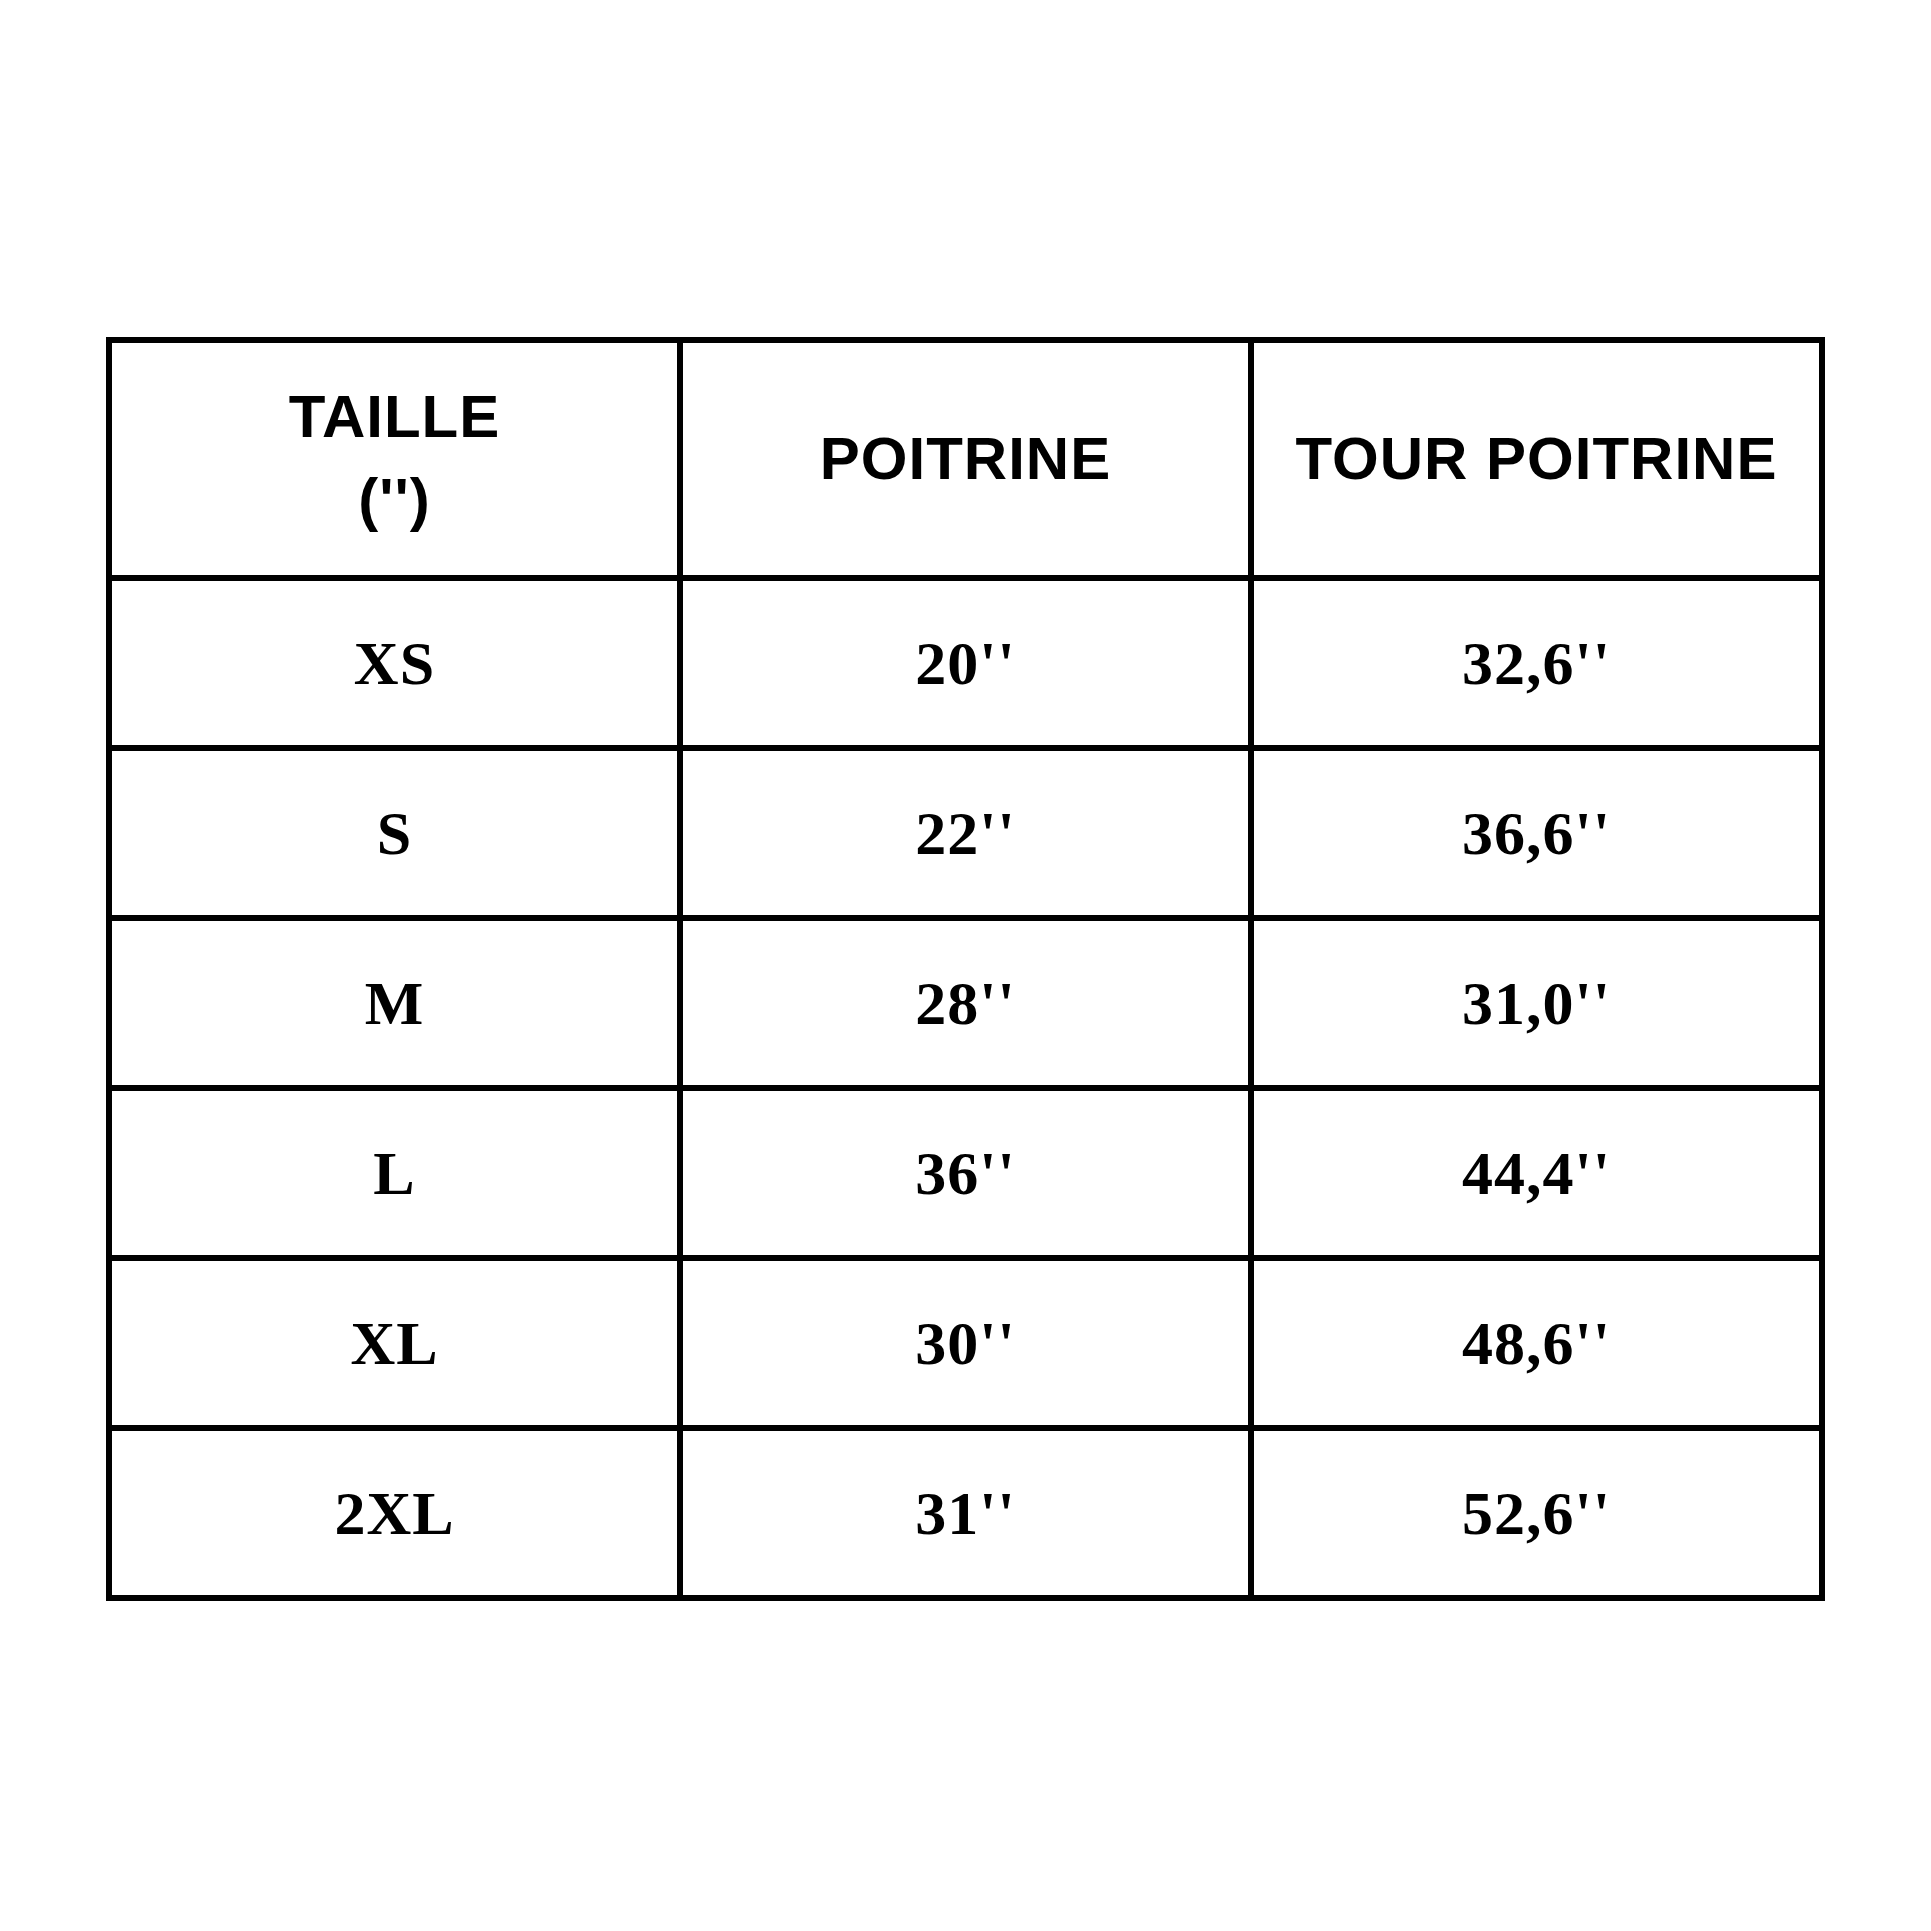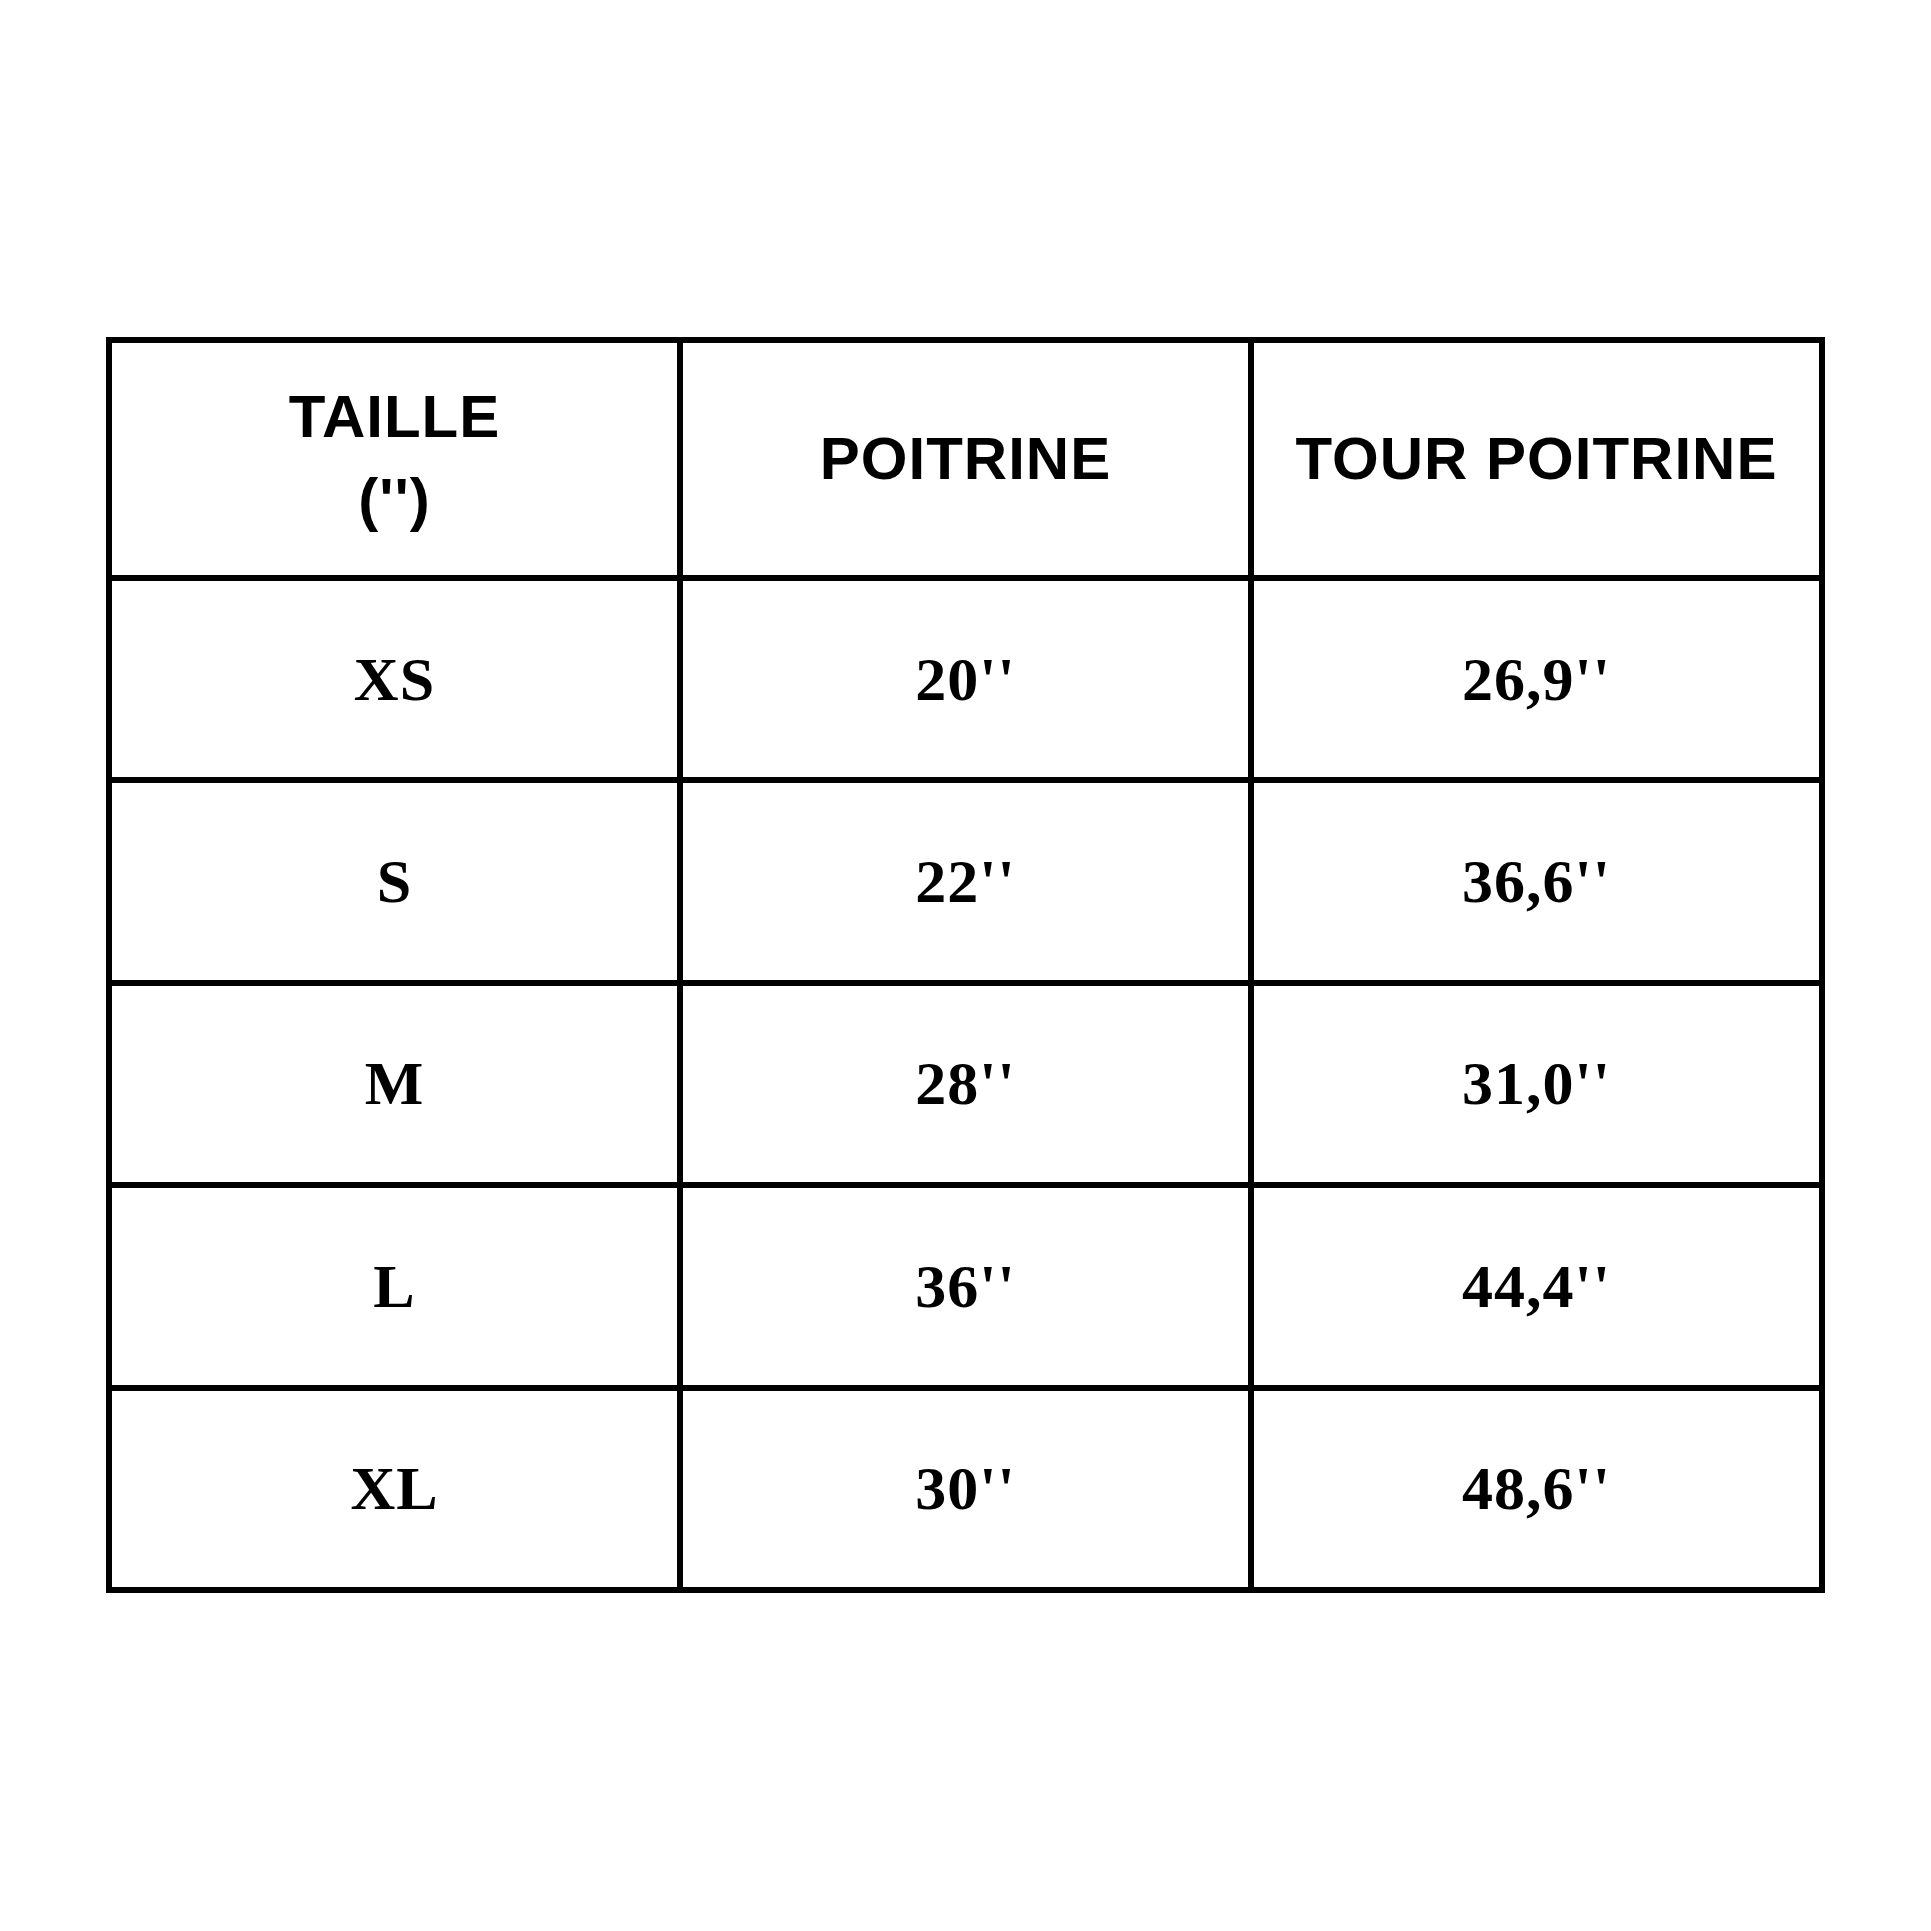--- a/index.html
+++ b/index.html
@@ -74,21 +74,21 @@
         </th>
         <th>
           <span class="hdr-line">TOUR POITRINE</span>
         </th>
       </tr>
     </thead>
     <tbody>
       <tr>
         <td>XS</td>
         <td>20''</td>
-        <td>26,9''</td>
+        <td>32,6''</td>
       </tr>
       <tr>
         <td>S</td>
         <td>22''</td>
         <td>36,6''</td>
       </tr>
       <tr>
         <td>M</td>
         <td>28''</td>
         <td>31,0''</td>
@@ -96,16 +96,21 @@
       <tr>
         <td>L</td>
         <td>36''</td>
         <td>44,4''</td>
       </tr>
       <tr>
         <td>XL</td>
         <td>30''</td>
         <td>48,6''</td>
       </tr>
+      <tr>
+        <td>2XL</td>
+        <td>31''</td>
+        <td>52,6''</td>
+      </tr>
     </tbody>
   </table>
 </div>
 
 
 </body></html>

